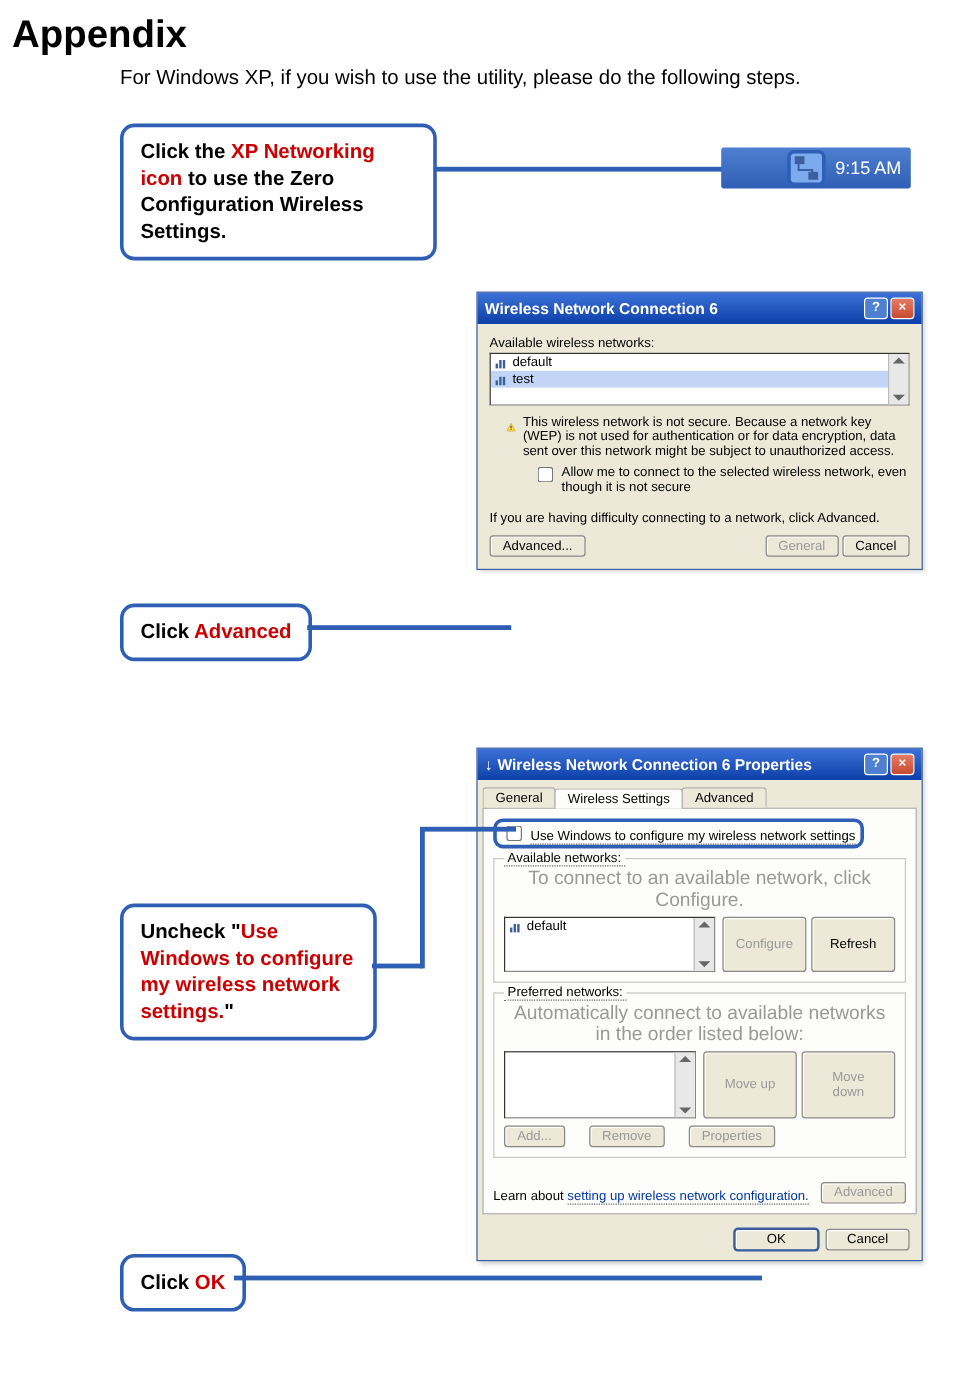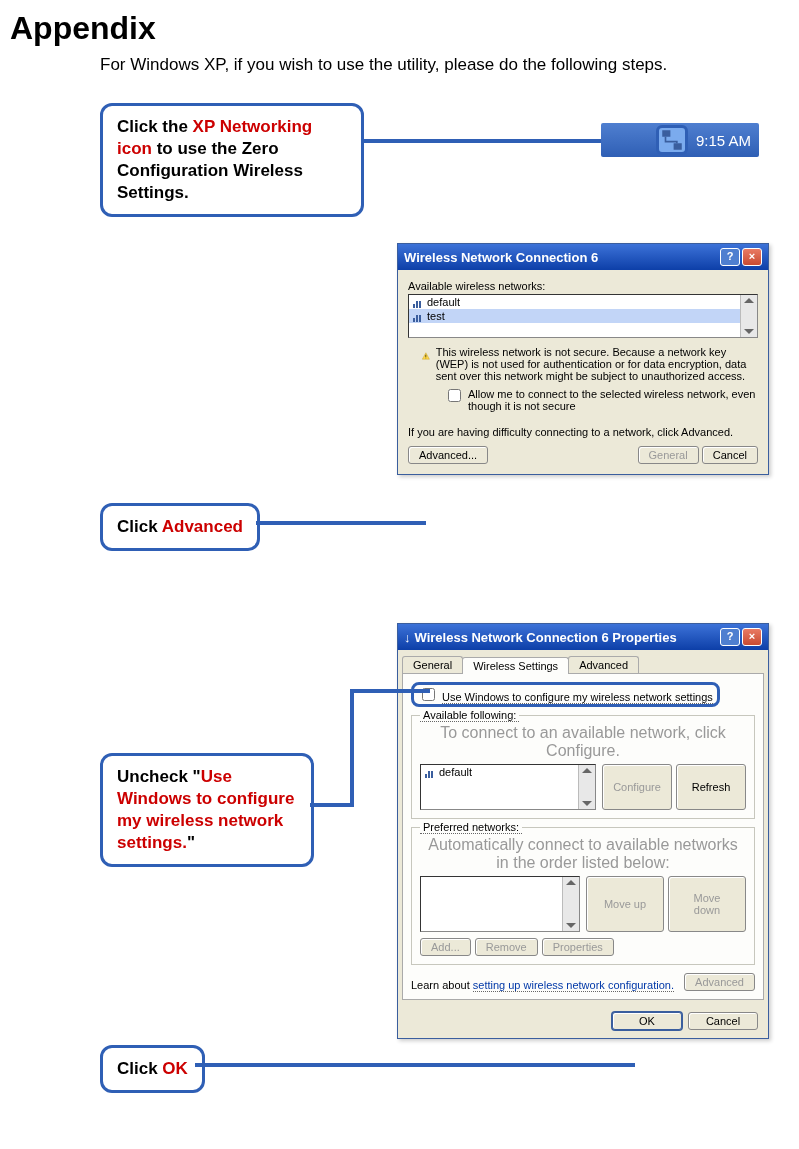--- a/index.html
+++ b/index.html
@@ -257,21 +257,21 @@
       <div class="tab">General</div>
       <div class="tab active">Wireless Settings</div>
       <div class="tab">Advanced</div>
     </div>
     <div class="tabpanel">
       <div class="use-win">
         <input type="checkbox" style="">
         <span class="underline">Use Windows to configure my wireless network settings</span>
       </div>
       <div class="group">
-        <span class="legend underline">Available following:</span>
+        <span class="legend underline">Available networks:</span>
         <div class="small-grey">To connect to an available network, click Configure.</div>
         <div style="display:flex;gap:6px;margin-top:4px;">
           <div class="xp-listbox" style="flex:1;height:44px;position:relative;">
             <div class="xp-scroll"></div>
             <div class="net-item"><span class="sig-icon"></span><span>default</span></div>
           </div>
           <div class="btn-col">
             <button class="xp-btn disabled" style="width:70px;">Configure</button>
             <button class="xp-btn" style="width:70px;">Refresh</button>
           </div>
@@ -282,27 +282,27 @@
         <div class="small-grey">Automatically connect to available networks in the order listed below:</div>
         <div style="display:flex;gap:6px;margin-top:4px;">
           <div class="xp-listbox" style="flex:1;height:54px;position:relative;">
             <div class="xp-scroll"></div>
           </div>
           <div class="btn-col">
             <button class="xp-btn disabled" style="width:78px;">Move up</button>
             <button class="xp-btn disabled" style="width:78px;">Move down</button>
           </div>
         </div>
-        <div style="display:flex;gap:4px;margin-top:6px;">
+        <div style="display:flex;gap:20px;margin-top:6px;">
           <button class="xp-btn disabled">Add...</button>
           <button class="xp-btn disabled">Remove</button>
           <button class="xp-btn disabled">Properties</button>
         </div>
       </div>
-      <div style="display:flex;justify-content:space-between;align-items:flex-end;margin-top:8px;">
+      <div style="display:flex;justify-content:space-between;align-items:flex-end;margin-top:20px;">
         <div style="font-size:11px;">
           <span>Learn about </span><span class="link underline">setting up wireless network configuration.</span>
         </div>
         <button class="xp-btn disabled">Advanced</button>
       </div>
     </div>
     <div class="buttons-row">
       <button class="xp-btn focus" style="width:70px;">OK</button>
       <button class="xp-btn" style="width:70px;">Cancel</button>
     </div>

